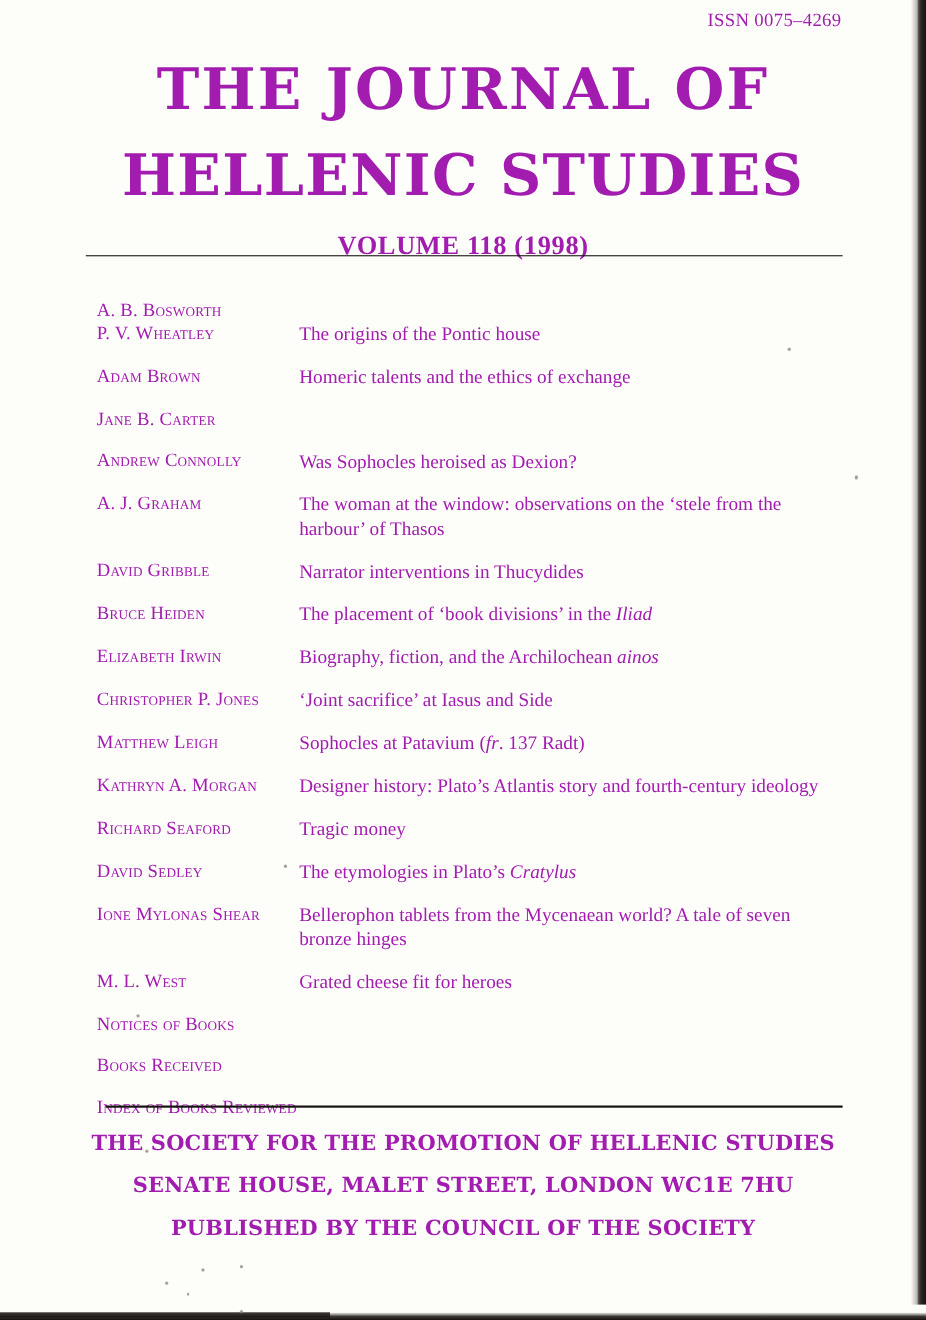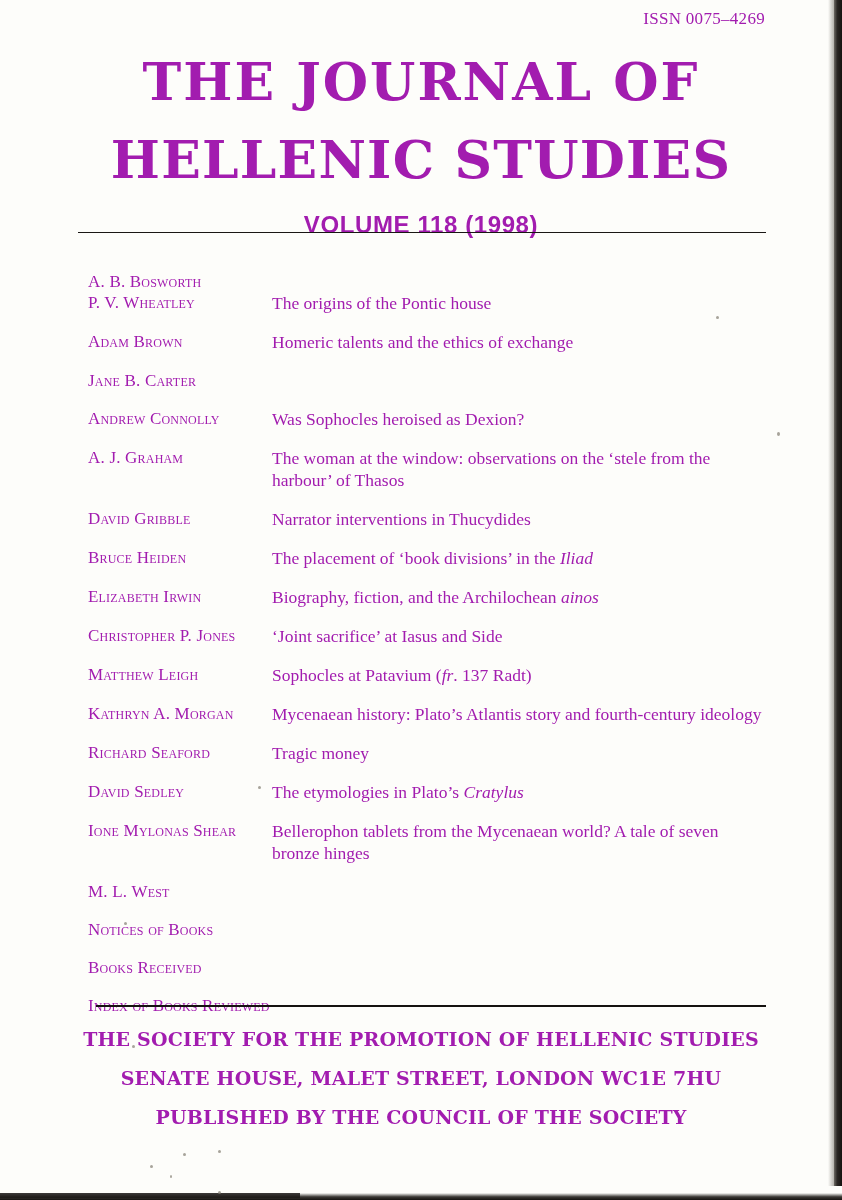--- a/index.html
+++ b/index.html
@@ -87,21 +87,21 @@
     font-size: 52px;
     line-height: 60px;
     letter-spacing: 2.0px;
     white-space: nowrap;
   }
   .journal-title-line.line2 {
     letter-spacing: 1.2px;
     margin-top: 18px;
   }
   .volume-line {
-    font-family: Liberation Sans, sans-serif;
+    font-family: Liberation Serif, serif;
     font-weight: bold;
     font-size: 24px;
     letter-spacing: .6px;
     margin-top: 21px;
   }
 
   
   .rule-top {
     position: absolute;
     top: 232px;
@@ -240,36 +240,37 @@
       <div class="entry">
         <div class="author">Christopher P. Jones</div>
         <div class="title">‘Joint sacrifice’ at Iasus and Side</div>
       </div>
       <div class="entry">
         <div class="author">Matthew Leigh</div>
         <div class="title">Sophocles at Patavium (<i>fr</i>. 137 Radt)</div>
       </div>
       <div class="entry">
         <div class="author">Kathryn A. Morgan</div>
-        <div class="title">Mycenaean history: Plato’s Atlantis story and fourth-century ideology</div>
+        <div class="title">Designer history: Plato’s Atlantis story and fourth-century ideology</div>
       </div>
       <div class="entry">
         <div class="author">Richard Seaford</div>
         <div class="title">Tragic money</div>
       </div>
       <div class="entry">
         <div class="author">David Sedley</div>
         <div class="title">The etymologies in Plato’s <i>Cratylus</i></div>
       </div>
       <div class="entry">
         <div class="author">Ione Mylonas Shear</div>
         <div class="title">Bellerophon tablets from the Mycenaean world? A tale of seven bronze hinges</div>
       </div>
       <div class="entry">
         <div class="author">M. L. West</div>
+        <div class="title">Grated cheese fit for heroes</div>
       </div>
       <div class="entry backmatter">
         <div class="author">Notices of Books</div>
       </div>
       <div class="entry backmatter">
         <div class="author">Books Received</div>
       </div>
       <div class="entry backmatter">
         <div class="author">Index of Books Reviewed</div>
       </div>

